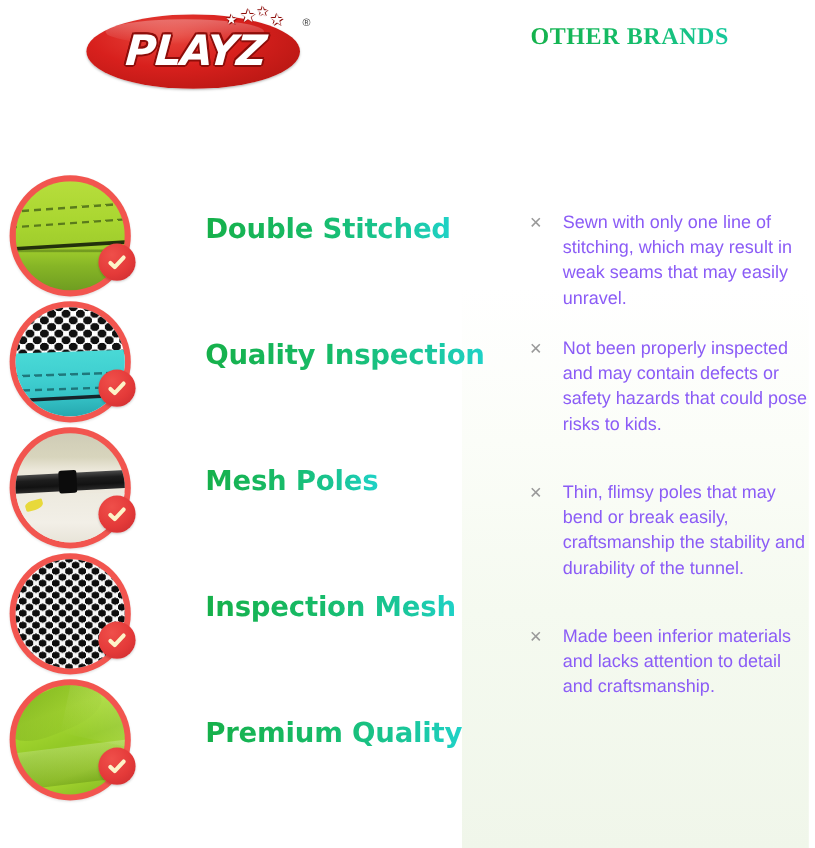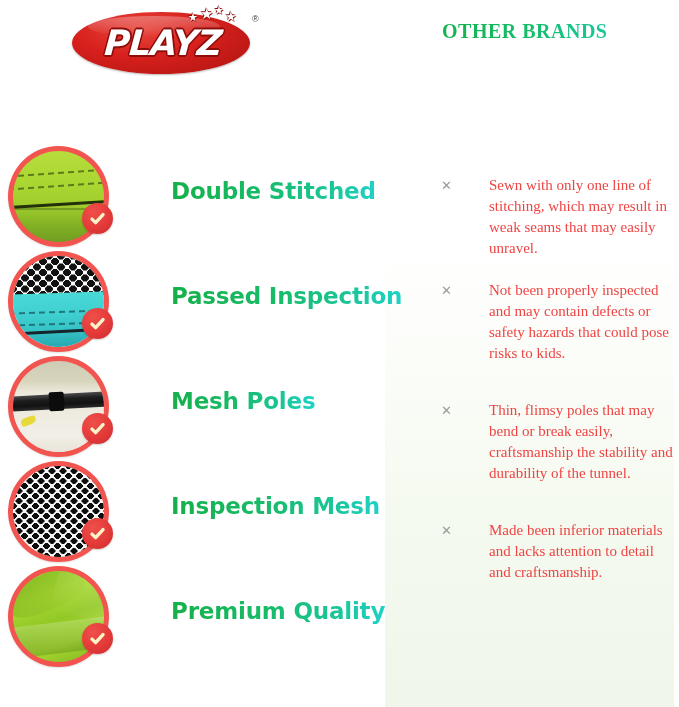--- a/index.html
+++ b/index.html
@@ -324,25 +324,24 @@
     width: 28px;
     flex: 0 0 28px;
     font-family: "Liberation Sans", sans-serif;
     font-size: 13px;
     color: #9a9a9a;
     line-height: 21px;
     font-weight: normal;
   }
   .con-text {
     flex: 1;
-    font-family: Liberation Serif, serif;
+    font-family: Liberation Sans, sans-serif;
     font-size: 15px;
     line-height: 21px;
-    color: #ef4444;
-    margin-left: 20px;
+    color: #8b5cf6;
   }
 </style>
 </head>
 <body>
 
 <div id="other-panel"></div>
 
 <div id="logo">
   <div id="logo-ellipse"></div>
   <div id="logo-word">PLAYZ</div>
@@ -376,21 +375,21 @@
       <div class="dots2"></div>
       <div class="fabric"></div>
       <div class="seam-dark"></div>
     </div>
     <div class="badge">
       <svg width="19" height="19" viewBox="0 0 19 19">
           <path d="M4 10.1 L7.6 13.6 L15 5.6" stroke="#fdf3c8" stroke-width="3.4" fill="none" stroke-linecap="round" stroke-linejoin="round"></path>
         </svg>
     </div>
   </div>
-  <div class="feature-label">Passed Inspection</div>
+  <div class="feature-label">Quality Inspection</div>
 </div>
 
 <div class="feature-row" style="top:356px">
   <div class="feature-circle">
     <div class="feature-circle-inner art-pole">
       <div class="floor"></div>
       <div class="pole"></div>
       <div class="pole-tip"></div>
       <div class="yellow-bit"></div>
     </div>

